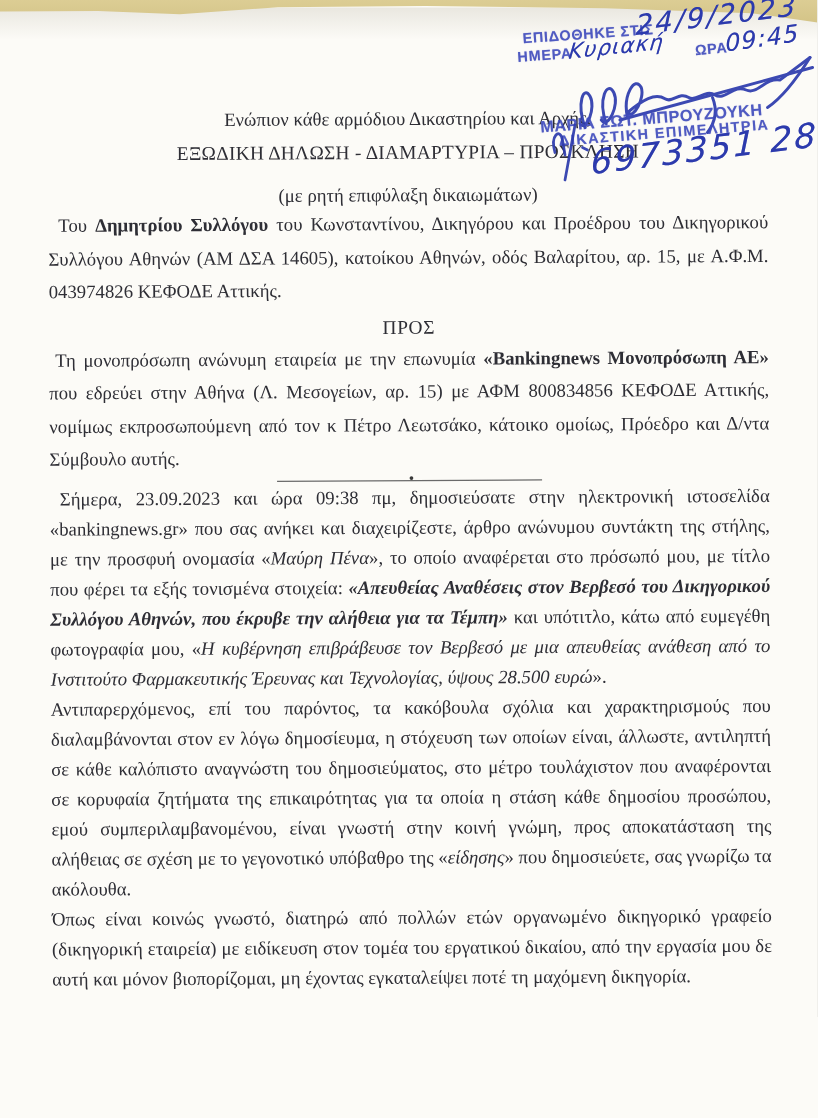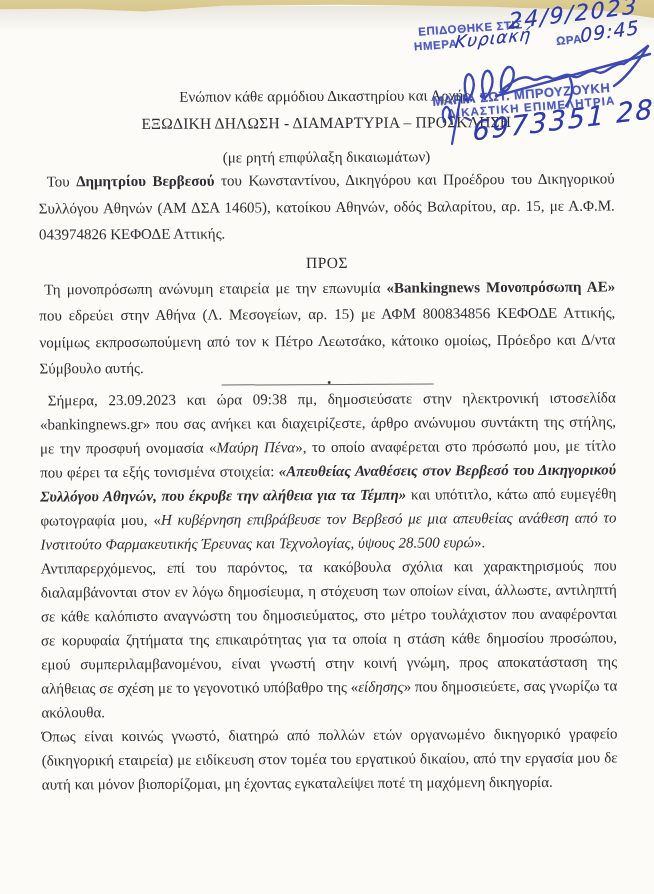--- a/index.html
+++ b/index.html
@@ -86,21 +86,21 @@
 <div class="page">
 
   <div class="scan-shadow"></div>
   <div class="scan-strip"></div>
 
   <div class="content">
     <div class="h-center court-line">Ενώπιον κάθε αρμόδιου Δικαστηρίου και Αρχής,</div>
     <div class="h-center doc-title">ΕΞΩΔΙΚΗ ΔΗΛΩΣΗ - ΔΙΑΜΑΡΤΥΡΙΑ – ΠΡΟΣΚΛΗΣΗ</div>
     <div class="h-center doc-subtitle">(με ρητή επιφύλαξη δικαιωμάτων)</div>
 
-    <p class="body wide p-sender"><span>Του </span><span class="b">Δημητρίου Βερβεσού</span><span> του Κωνσταντίνου, Δικηγόρου και Προέδρου του Δικηγορικού Συλλόγου Αθηνών (ΑΜ ΔΣΑ 14605), κατοίκου Αθηνών, οδός Βαλαρίτου, αρ. 15, με Α.Φ.Μ. 043974826 ΚΕΦΟΔΕ Αττικής.</span></p>
+    <p class="body wide p-sender"><span>Του </span><span class="b">Δημητρίου Συλλόγου</span><span> του Κωνσταντίνου, Δικηγόρου και Προέδρου του Δικηγορικού Συλλόγου Αθηνών (ΑΜ ΔΣΑ 14605), κατοίκου Αθηνών, οδός Βαλαρίτου, αρ. 15, με Α.Φ.Μ. 043974826 ΚΕΦΟΔΕ Αττικής.</span></p>
 
     <div class="h-center pros">ΠΡΟΣ</div>
 
     <p class="body wide p-recipient"><span>Τη μονοπρόσωπη ανώνυμη εταιρεία με την επωνυμία </span><span class="b">«Bankingnews Μονοπρόσωπη ΑΕ»</span><span> που εδρεύει στην Αθήνα (Λ. Μεσογείων, αρ. 15) με ΑΦΜ 800834856 ΚΕΦΟΔΕ Αττικής, νομίμως εκπροσωπούμενη από τον κ Πέτρο Λεωτσάκο, κάτοικο ομοίως, Πρόεδρο και Δ/ντα Σύμβουλο αυτής.</span></p>
 
     <div class="separator"></div>
 
     <p class="body tight p-publication"><span>Σήμερα, 23.09.2023 και ώρα 09:38 πμ, δημοσιεύσατε στην ηλεκτρονική ιστοσελίδα «bankingnews.gr» που σας ανήκει και διαχειρίζεστε, άρθρο ανώνυμου συντάκτη της στήλης, με την προσφυή ονομασία «</span><span class="i">Μαύρη Πένα</span><span>», το οποίο αναφέρεται στο πρόσωπό μου, με τίτλο που φέρει τα εξής τονισμένα στοιχεία: </span><span class="b i">«Απευθείας Αναθέσεις στον Βερβεσό του Δικηγορικού Συλλόγου Αθηνών, που έκρυβε την αλήθεια για τα Τέμπη»</span><span> και υπότιτλο, κάτω από ευμεγέθη φωτογραφία μου, «</span><span class="i">Η κυβέρνηση επιβράβευσε τον Βερβεσό με μια απευθείας ανάθεση από το Ινστιτούτο Φαρμακευτικής Έρευνας και Τεχνολογίας, ύψους 28.500 ευρώ</span><span>».</span></p>
     <p class="body tight p-rebuttal"><span>Αντιπαρερχόμενος, επί του παρόντος, τα κακόβουλα σχόλια και χαρακτηρισμούς που διαλαμβάνονται στον εν λόγω δημοσίευμα, η στόχευση των οποίων είναι, άλλωστε, αντιληπτή σε κάθε καλόπιστο αναγνώστη του δημοσιεύματος, στο μέτρο τουλάχιστον που αναφέρονται σε κορυφαία ζητήματα της επικαιρότητας για τα οποία η στάση κάθε δημοσίου προσώπου, εμού συμπεριλαμβανομένου, είναι γνωστή στην κοινή γνώμη, προς αποκατάσταση της αλήθειας σε σχέση με το γεγονοτικό υπόβαθρο της «</span><span class="i">είδησης</span><span>» που δημοσιεύετε, σας γνωρίζω τα ακόλουθα.</span></p>
     <p class="body tight p-profession"><span>Όπως είναι κοινώς γνωστό, διατηρώ από πολλών ετών οργανωμένο δικηγορικό γραφείο (δικηγορική εταιρεία) με ειδίκευση στον τομέα του εργατικού δικαίου, από την εργασία μου δε αυτή και μόνον βιοπορίζομαι, μη έχοντας εγκαταλείψει ποτέ τη μαχόμενη δικηγορία.</span></p>

